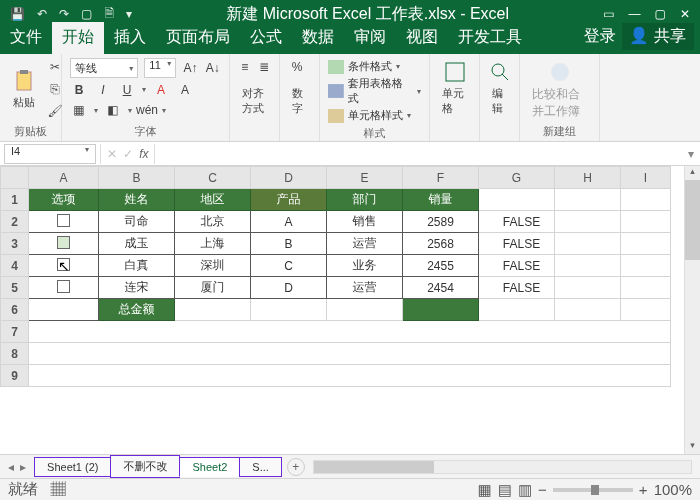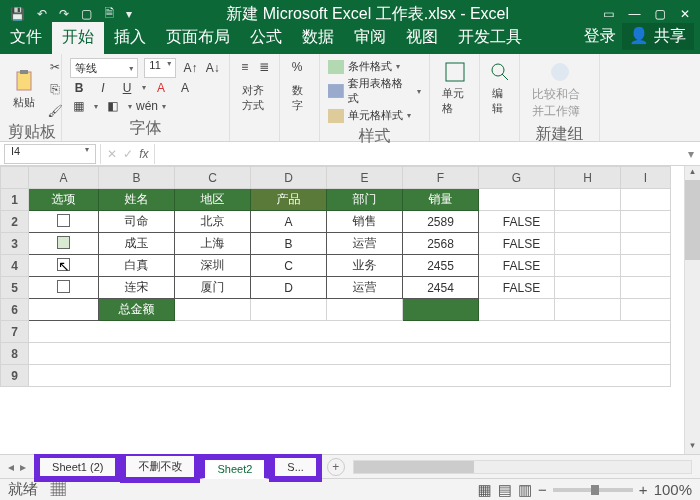--- a/index.html
+++ b/index.html
@@ -17,21 +17,21 @@
 .ribbontabs .tab { padding: 5px 10px 6px; cursor: pointer; }
 .ribbontabs .tab.active { background: #f3f3f3; color: #0d6838; font-family: Liberation Serif, serif; }
 .ribbontabs .tellme { flex: 0 0 auto; padding: 5px 8px; opacity: .85; }
 .ribbontabs .loginshare { display: flex; align-items: center; gap: 6px; padding: 0 6px 4px; }
 .ribbontabs .share { background: #0a5a2f; padding: 3px 8px; border-radius: 0; }
 
 
 .ribbon { height: 88px; background: #f3f3f3; border-bottom: 1px solid #d4d4d4; display: flex; }
 .group { border-right: 1px solid #e0e0e0; padding: 4px 8px 2px; display: flex; flex-direction: column; justify-content: space-between; }
 .group .row { display: flex; align-items: center; gap: 6px; }
-.group .glabel { text-align: center; font-size: 16px; color: #666; margin-top: 2px; white-space: nowrap; }
+.group .glabel { text-align: center; font-size: 11px; color: #666; margin-top: 2px; white-space: nowrap; }
 .bigbtn { display: flex; flex-direction: column; align-items: center; gap: 2px; padding: 2px 4px; cursor: pointer; }
 .bigbtn .icon { width: 24px; height: 24px; }
 .bigbtn .lbl { font-size: 11px; color: #444; }
 .smbtn { width: 18px; height: 18px; display: flex; align-items: center; justify-content: center; cursor: pointer; font-size: 12px; color: #444; }
 .fontname { width: 74px; height: 20px; border: 1px solid #ccc; background: #fff; font-size: 11px; padding: 0 4px; display: flex; align-items: center; justify-content: space-between; }
 .fontsize { width: 34px; height: 20px; border: 1px solid #ccc; background: #fff; font-size: 11px; padding: 0 4px; display: flex; align-items: flex-start; justify-content: space-between; }
 .chev { font-size: 8px; color: #666; }
 .stylebtn { display: flex; align-items: center; gap: 4px; font-size: 11px; cursor: pointer; padding: 1px 0; }
 .stylebtn .si { width: 16px; height: 14px; }
 
@@ -53,21 +53,21 @@
 .datatd { border: 1px solid #555 !important; background: #fff; }
 .tot { background: #3b7a3b; color: #fff; border: 1px solid #2d5f2d !important; }
 .check { width: 13px; height: 13px; border: 1px solid #666; display: inline-block; background: #fff; }
 .check.hover { background: #d9ead3; }
 .gtxt { text-align: left; padding-left: 10px !important; }
 .cursor-arrow { position: absolute; left: 58px; top: 92px; font-size: 14px; color: #000; pointer-events:none; }
 
 
 .sheetbar { height: 24px; background: #f3f3f3; display: flex; align-items: center; border-top: 1px solid #d4d4d4; }
 .sheetbar .nav { padding: 0 8px; color: #777; display:flex; gap:6px; }
-.sheettab { padding: 3px 12px; border: 6px solid #6d28d9; background: #f9f9f9; font-size: 11px; margin-right: -1px; cursor: pointer; }
+.sheettab { padding: 3px 12px; border: 1px solid #6d28d9; background: #f9f9f9; font-size: 11px; margin-right: -1px; cursor: pointer; }
 .sheettab.active { background: #fff; border-bottom: 1px solid #fff; color: #0d6838; }
 .addsheet { width: 18px; height: 18px; border: 1px solid #ccc; border-radius: 50%; display: flex; align-items: center; justify-content: center; margin-left: 6px; cursor: pointer; font-size: 12px; color: #666; }
 .hscroll { flex: 1; margin: 0 8px; height: 14px; background: #eee; border: 1px solid #ddd; position: relative; }
 .hscroll .thumb { position: absolute; left: 0; width: 120px; height: 100%; background: #ccc; }
 
 
 .statusbar { height: 22px; background: #f3f3f3; display: flex; align-items: center; justify-content: space-between; padding: 0 8px; font-size: 15px; color: #555; border-top: 1px solid #d4d4d4; }
 .statusbar .views { display: flex; gap: 6px; align-items: center; }
 .zoom { display: flex; align-items: center; gap: 6px; }
 .zslider { width: 80px; height: 4px; background: #ccc; position: relative; }

